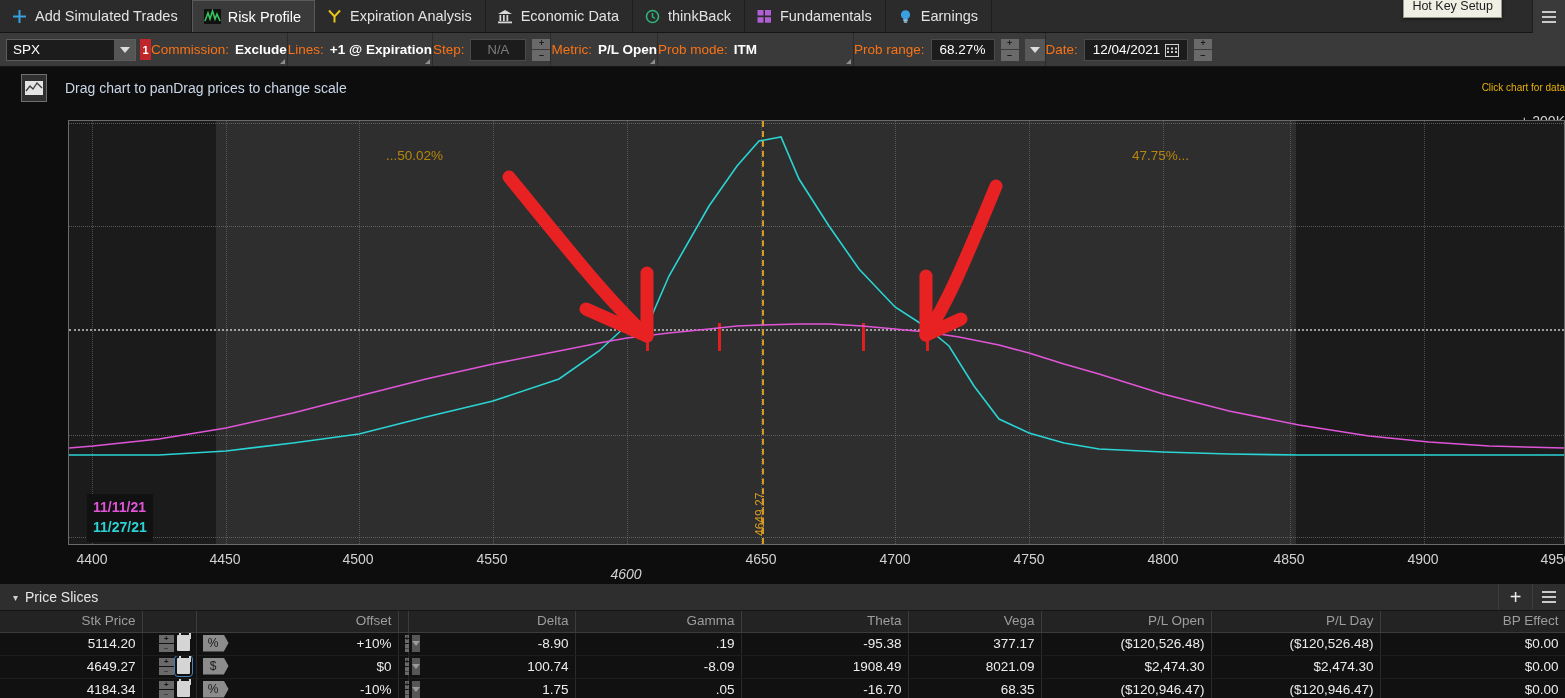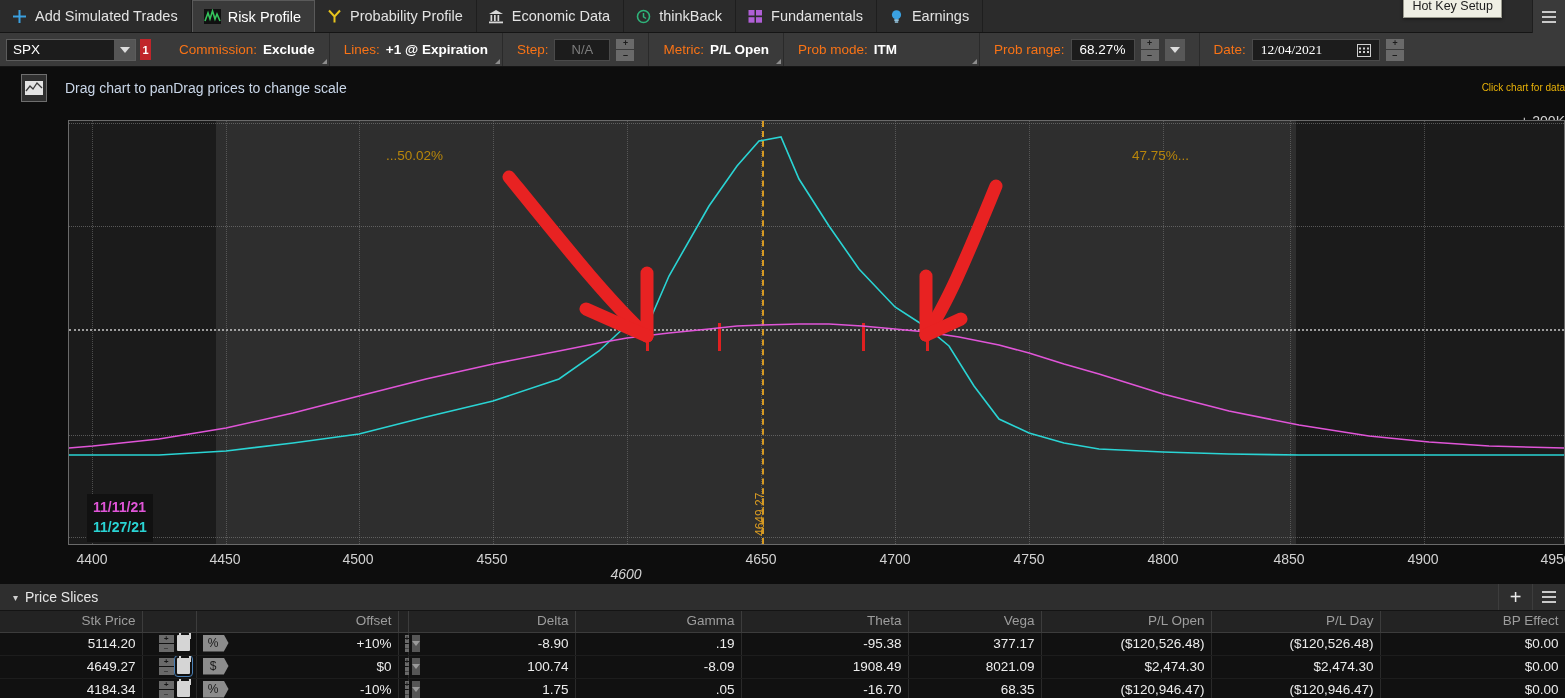--- a/index.html
+++ b/index.html
@@ -57,21 +57,21 @@
   
   .settingsbar {
     position:absolute; left:0; top:33px; width:1565px; height:34px;
     background:#3a3a3a;
     display:flex; align-items:center;
     border-bottom:1px solid #151515;
     font-size:13.5px;
   }
   .sb-group {
     display:flex; align-items:center; height:100%;
-    padding:0 14px; gap:6px;
+    padding:0 0; gap:6px;
     border-right:1px solid #2a2a2a;
     position:relative; white-space:nowrap;
   }
   .sb-label { color:#f97316; }
   .sb-val { color:#ffffff; font-weight:bold; }
   .corner { position:absolute; right:2px; bottom:2px; width:0;height:0;
             border-left:5px solid transparent; border-bottom:5px solid #8d8d8d; }
 
   .symbox {
     width:130px; height:22px; background:#1c1c1c; border:1px solid #5c5c5c;
@@ -209,21 +209,21 @@
       </span>
       <span>Risk Profile</span>
     </div>
 
     <div class="tab">
       <span class="tab-ico">
         <svg width="15" height="15" viewBox="0 0 15 15">
             <path d="M2 1.5 L7.5 7.5 L13 1.5 M7.5 7.5 V13.5" stroke="#e8c51d" stroke-width="2" fill="none"></path>
           </svg>
       </span>
-      <span>Probability Profile</span>
+      <span>Expiration Analysis</span>
     </div>
 
     <div class="tab">
       <span class="tab-ico">
         <svg width="16" height="15" viewBox="0 0 16 15">
             <path d="M8 1 L15 5 H1 Z" fill="#d8d8d8"></path>
             <rect x="2.5" y="6" width="1.7" height="6" fill="#d8d8d8"></rect>
             <rect x="6" y="6" width="1.7" height="6" fill="#d8d8d8"></rect>
             <rect x="9.5" y="6" width="1.7" height="6" fill="#d8d8d8"></rect>
             <rect x="1" y="12.5" width="14" height="1.8" fill="#d8d8d8"></rect>
@@ -335,21 +335,21 @@
         <i>+</i>
         <i>–</i>
       </div>
       <div class="ddbtn">
           <i class="caret-d"></i>
         </div>
     </div>
 
     <div class="sb-group" style="border-right:none;">
       <span class="sb-label">Date:</span>
-      <div class="valbox" style="width:128px;justify-content:space-between;font-family:Liberation Serif, serif;">
+      <div class="valbox" style="width:104px;justify-content:space-between;">
         <span>12/04/2021</span>
         <span style="margin-left:auto;">
           <svg width="14" height="14" viewBox="0 0 14 14">
               <rect x="0.5" y="1.5" width="13" height="12" stroke="#cfcfcf" stroke-width="1" fill="none"></rect>
               <rect x="2" y="4.5" width="2" height="2" fill="#cfcfcf"></rect>
               <rect x="6" y="4.5" width="2" height="2" fill="#cfcfcf"></rect>
               <rect x="10" y="4.5" width="2" height="2" fill="#cfcfcf"></rect>
               <rect x="2" y="8" width="2" height="2" fill="#cfcfcf"></rect>
               <rect x="6" y="8" width="2" height="2" fill="#cfcfcf"></rect>
               <rect x="10" y="8" width="2" height="2" fill="#cfcfcf"></rect>

